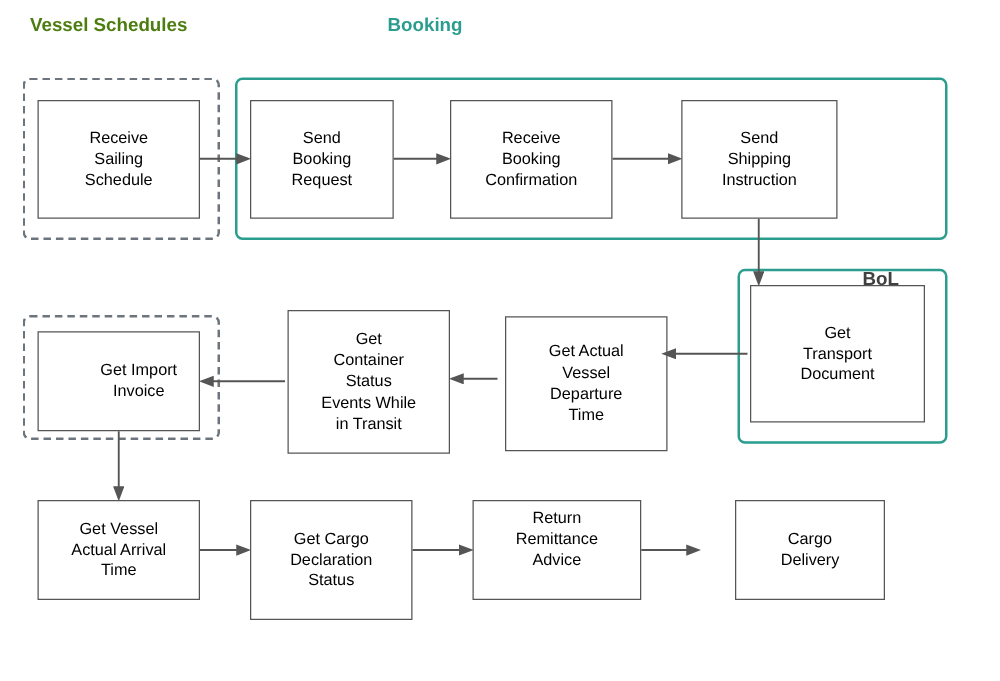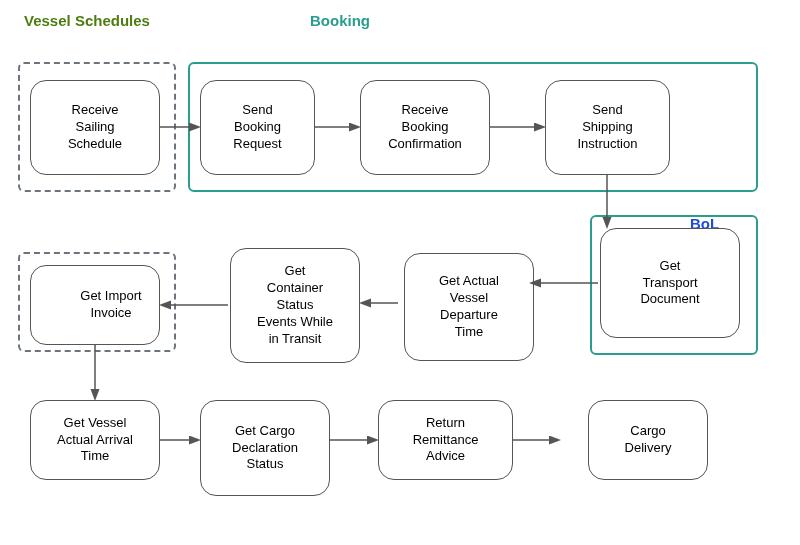--- a/index.html
+++ b/index.html
@@ -30,21 +30,21 @@
       color: #4d7c0f;
       top: 12px;
       left: 24px;
     }
     .label-booking {
       color: #2a9d8f;
       top: 12px;
       left: 310px;
     }
     .label-bol {
-      color: #1d4ed8;
+      color: #404040;
       top: 215px;
       left: 690px;
     }
 
     
     .group-box {
       position: absolute;
       border-radius: 6px;
     }
     .group-vessel-1 {
@@ -73,21 +73,21 @@
       top: 215px;
       left: 590px;
       width: 168px;
       height: 140px;
     }
 
     
     .node {
       position: absolute;
       border: 1.5px solid #555;
-      border-radius: 16px;
+      border-radius: 0;
       background: #fff;
       display: flex;
       align-items: center;
       justify-content: center;
       text-align: center;
       line-height: 1.3;
       padding: 22px 8px;
     }
 
     
@@ -169,21 +169,21 @@
 Actual Arrival
 Time</span>
   </div>
 
   <div class="node" style="left:200px; top:400px; width:130px; height:96px;">
     <span style="white-space:pre-line;">Get Cargo
 Declaration
 Status</span>
   </div>
 
-  <div class="node" style="left:378px; top:400px; width:135px; height:80px;">
+  <div class="node" style="left:378px; top:400px; width:135px; height:80px;align-items:flex-end;">
     <span style="white-space:pre-line;">Return
 Remittance
 Advice</span>
   </div>
 
   <div class="node" style="left:560px; top:400px; width:120px; height:80px;margin-left:28px;">
     <span style="white-space:pre-line;">Cargo
 Delivery</span>
   </div>
 

